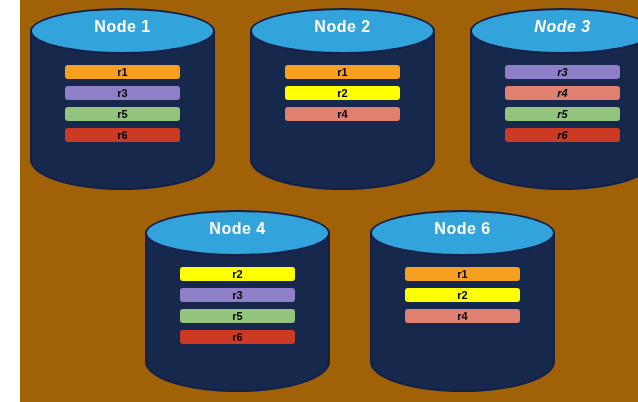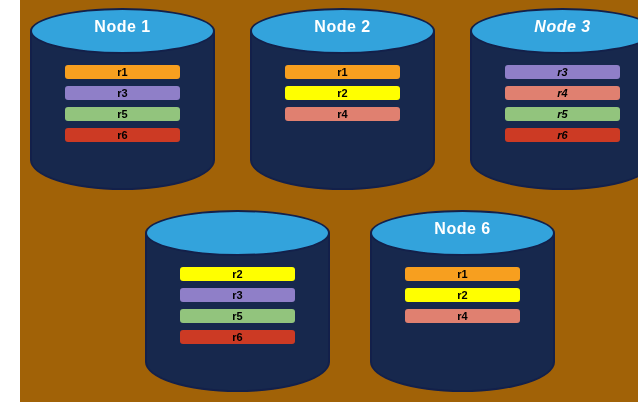--- a/index.html
+++ b/index.html
@@ -127,20 +127,21 @@
         <div class="row-bar" style="background: rgb(224, 128, 112); color: rgb(0, 0, 0);">r4</div>
         <div class="row-bar" style="background: rgb(146, 196, 125); color: rgb(0, 0, 0);">r5</div>
         <div class="row-bar" style="background: rgb(204, 58, 36); color: rgb(0, 0, 0);">r6</div>
       </div>
     </div>
     <div class="node" style="left: 125px; top: 210px;">
       <div class="node-shell">
         <div class="cyl-body" style="background: rgb(23, 40, 77); border-color: rgb(19, 32, 74);"></div>
         <div class="cyl-top" style="background: rgb(51, 163, 220); border-color: rgb(19, 32, 74);"></div>
       </div>
+      <div class="node-title" style="color: rgb(255, 255, 255);">Node  4</div>
       <div class="rows">
         <div class="row-bar" style="background: rgb(255, 255, 0); color: rgb(0, 0, 0);">r2</div>
         <div class="row-bar" style="background: rgb(143, 127, 200); color: rgb(0, 0, 0);">r3</div>
         <div class="row-bar" style="background: rgb(146, 196, 125); color: rgb(0, 0, 0);">r5</div>
         <div class="row-bar" style="background: rgb(204, 58, 36); color: rgb(0, 0, 0);">r6</div>
       </div>
     </div>
     <div class="node" style="left: 350px; top: 210px;">
       <div class="node-shell">
         <div class="cyl-body" style="background: rgb(23, 40, 77); border-color: rgb(19, 32, 74);"></div>

